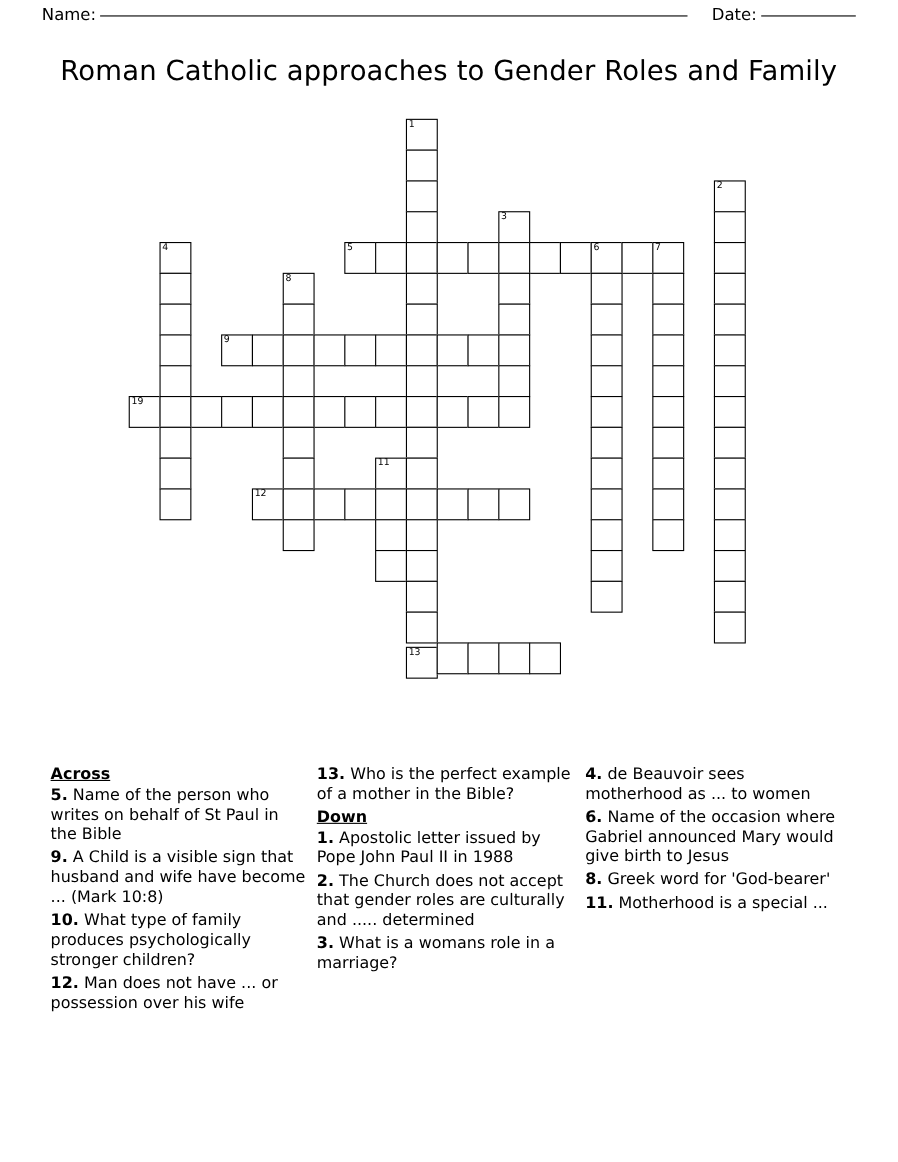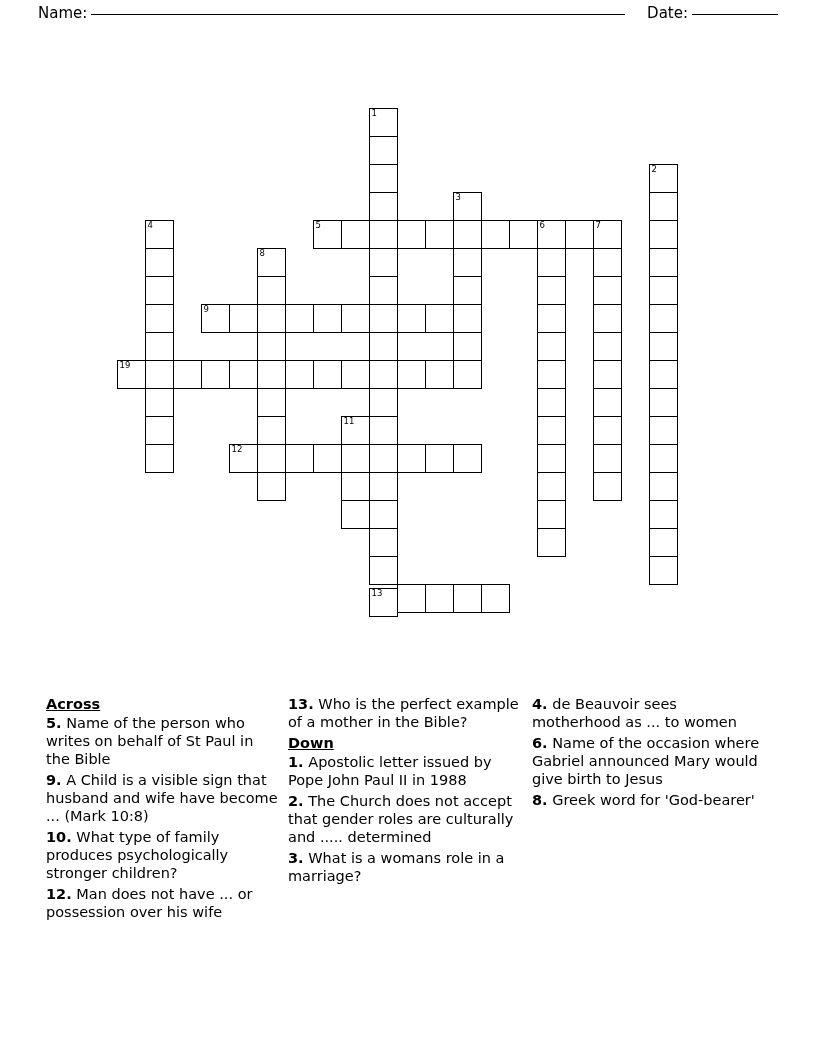--- a/index.html
+++ b/index.html
@@ -141,20 +141,21 @@
     <div class="header-name">
       <span>Name:</span>
       <span class="rule-fill"></span>
     </div>
     <div class="header-date">
       <span>Date:</span>
       <span class="rule-short"></span>
     </div>
   </div>
 
+  <div class="title">Roman Catholic approaches to Gender Roles and Family</div>
 
   <div class="grid-wrap">
     <div class="grid" id="grid">
         <div class="cell" style="left: 252px; top: 0px;">
           <span class="num">1</span>
         </div>
         <div class="cell" style="left: 252px; top: 28px;"></div>
         <div class="cell" style="left: 252px; top: 56px;"></div>
         <div class="cell" style="left: 252px; top: 84px;"></div>
         <div class="cell" style="left: 532px; top: 56px;">
@@ -316,17 +317,18 @@
           <p class="clue"><b>1.</b><span> Apostolic letter issued by Pope John Paul II in 1988</span></p>
           <p class="clue"><b>2.</b><span> The Church does not accept that gender roles are culturally and ..... determined</span></p>
           <p class="clue"><b>3.</b><span> What is a womans role in a marriage?</span></p>
         </div>
     </div>
     <div class="clue-col c3">
       <div id="col3">
           <p class="clue"><b>4.</b><span> de Beauvoir sees motherhood as ... to women</span></p>
           <p class="clue"><b>6.</b><span> Name of the occasion where Gabriel announced Mary would give birth to Jesus</span></p>
           <p class="clue"><b>8.</b><span> Greek word for 'God-bearer'</span></p>
+          <p class="clue"><b>11.</b><span> Motherhood is a special ...</span></p>
         </div>
     </div>
   </div>
 
 </div>
 
 </body></html>

